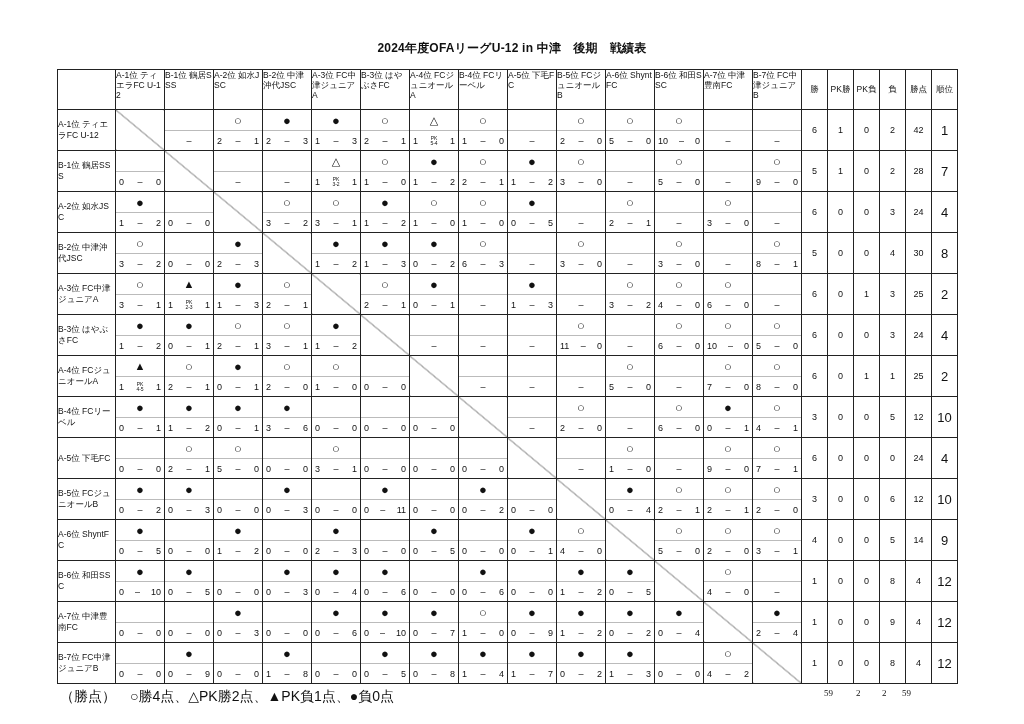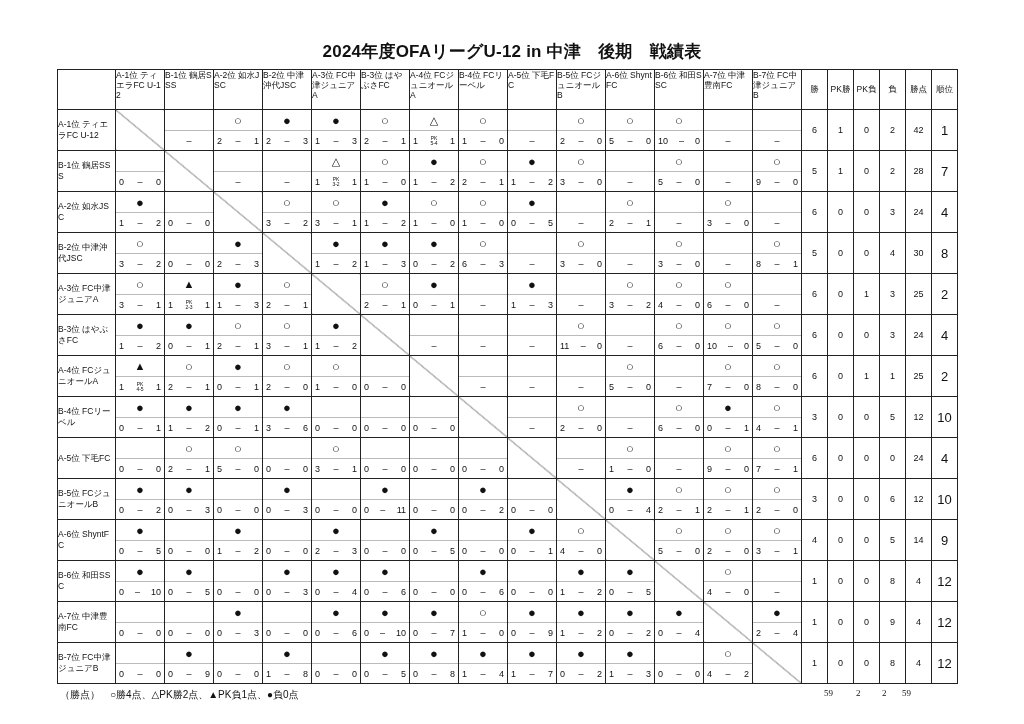--- a/index.html
+++ b/index.html
@@ -1,38 +1,38 @@
 <!DOCTYPE html>
 <html><head>
 <meta charset="utf-8">
 <style>
   html, body { margin:0; padding:0; background:#ffffff; }
   body { width:1024px; height:724px; position:relative; overflow:hidden;
          font-family:"Liberation Sans", "DejaVu Sans", sans-serif; color:#111; }
   .title { position:absolute; top:40px; left:0; width:1024px; text-align:center;
-           font-size:17px; font-weight:bold; letter-spacing:0.2px; }
+           font-size:12px; font-weight:bold; letter-spacing:0.2px; }
   table.grid { position:absolute; left:57px; top:69px; border-collapse:collapse; table-layout:fixed; }
   table.grid td, table.grid th { border:1px solid #222; padding:0; font-weight:normal; }
   th.corner { width:57px; }
   th.team-h { width:49px; height:40px; font-size:8.5px; line-height:10px; text-align:left;
               vertical-align:top; padding:2px 1px 0 2px; box-sizing:border-box; word-break:break-all; }
   th.stat-h { width:25px; font-size:8.5px; text-align:center; vertical-align:middle; }
   td.rowname { font-size:8.5px; line-height:11px; vertical-align:middle; padding:0 1px 0 2px;
                text-align:left; box-sizing:border-box; word-break:break-all; }
   td.cell { height:40px; position:relative; vertical-align:top; }
   td.cell .mark { height:20px; display:flex; align-items:center; justify-content:center;
                   border-bottom:1px solid #bbb; font-size:13px; line-height:13px; }
   td.cell .score { height:19px; display:flex; align-items:center; justify-content:space-between;
                    padding:0 3px; font-size:9px; }
   td.cell .score.dash { justify-content:center; }
   td.cell .pk { font-size:5px; line-height:5px; text-align:center; }
   td.diag { background:linear-gradient(to top right, transparent calc(50% - 0.6px), #444 50%, transparent calc(50% + 0.6px)); }
   td.stat { text-align:center; vertical-align:middle; font-size:9px; }
   td.rank { text-align:center; vertical-align:middle; font-size:13px; font-weight:bold; }
-  .legend { position:absolute; left:60px; top:688px; font-size:10px; }
+  .legend { position:absolute; left:60px; top:688px; font-size:14px; }
   .totals { position:absolute; top:688px; font-size:9px;font-family:Liberation Serif, serif; }
   .mk-win::before { content:"○"; font-weight:bold; }
   .mk-loss::before { content:"●"; }
   .mk-pkwin::before { content:"△"; font-weight:bold; font-size:11px; }
   .mk-pkloss::before { content:"▲"; font-size:11px; }
 </style>
 </head>
 <body>
 
 <div class="title">2024年度OFAリーグU-12 in 中津　後期　戦績表</div>

